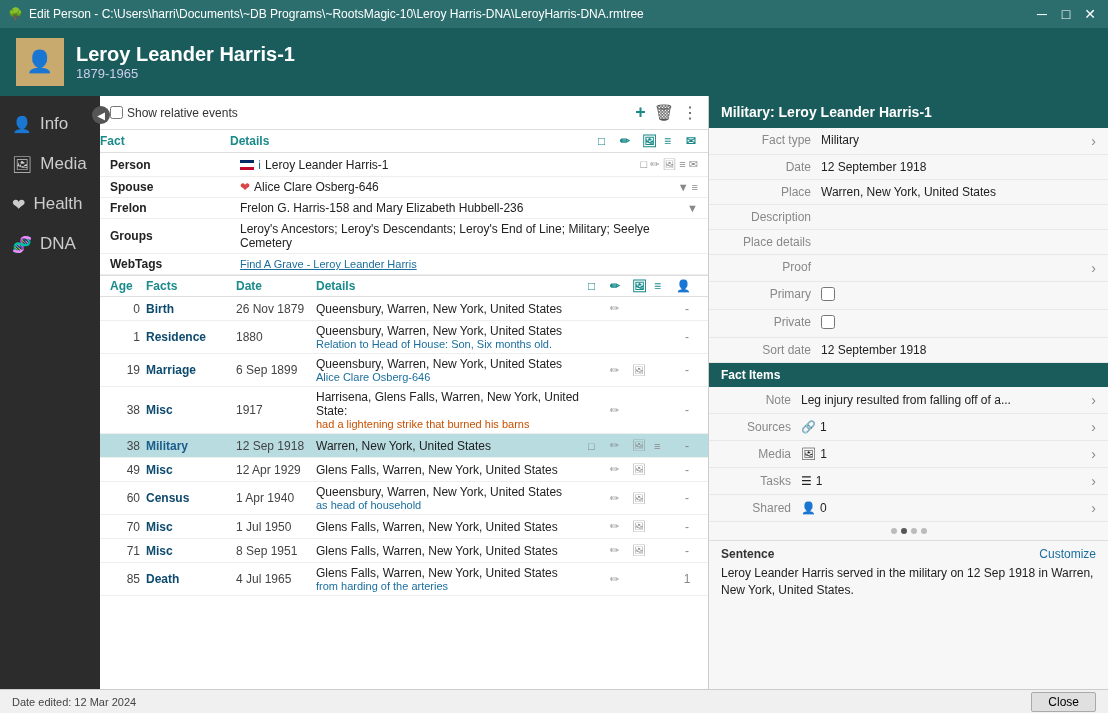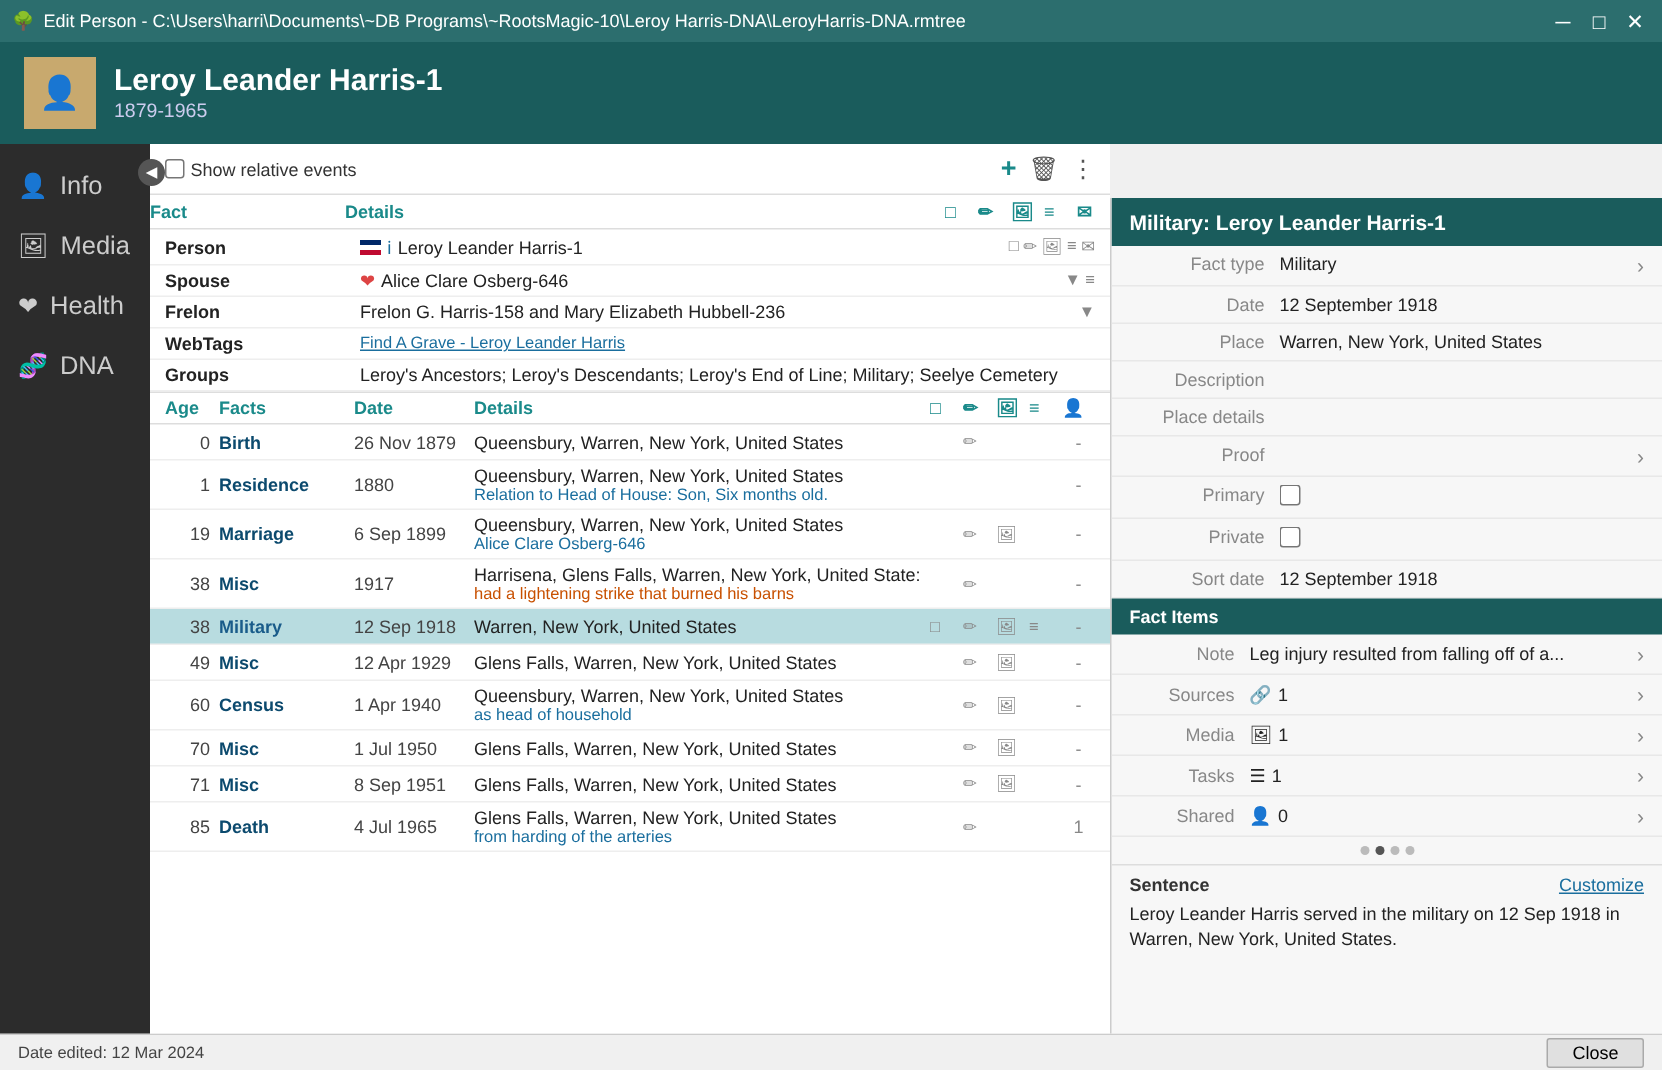--- a/index.html
+++ b/index.html
@@ -139,27 +139,26 @@
     .fact-row .fact-name.highlight { color: #1a5c8a; }
     .fact-row .fact-date { color: #444; }
     .fact-row .fact-details { color: #222; }
     .fact-row .fact-details .sub { color: #1a6e9e; font-size: 11px; display: block; }
     .fact-row .fact-details .sub-orange { color: #c85000; font-size: 11px; display: block; }
     .fact-row-icon { font-size: 11px; color: #888; cursor: pointer; }
     .dash { color: #888; text-align: center; }
 
     
     .right-panel {
-      width: 368px;
+      width: 400px;
       background: #f7f7f7;
       border-left: 1px solid #ccc;
       display: flex;
       flex-direction: column;
       overflow-y: auto;
-      margin-top: 36px;
     }
     .right-panel-title {
       background: #1a5c5c;
       color: white;
       padding: 8px 12px;
       font-size: 14px;
       font-weight: 600;
     }
     .detail-row {
       display: flex;
@@ -196,21 +195,21 @@
     
     .sentence-section {
       padding: 6px 12px;
       border-top: 1px solid #ddd;
     }
     .sentence-header {
       display: flex; justify-content: space-between; align-items: center;
       margin-bottom: 4px;
     }
     .sentence-label { font-size: 12px; color: #333; font-weight: 600; }
-    .customize-link { font-size: 12px; color: #1a6e9e; text-decoration: underline; cursor: pointer; }
+    .customize-link { font-size: 12px; color: #1a6e9e; cursor: pointer; }
     .sentence-text { font-size: 12px; color: #222; line-height: 1.4; }
 
     
     .status-bar {
       height: 24px; background: #f0f0f0; border-top: 1px solid #ccc;
       display: flex; align-items: center; justify-content: space-between;
       padding: 0 12px;
     }
     .status-text { font-size: 11px; color: #444; }
     .close-btn {
@@ -329,30 +328,30 @@
         <span class="info-row-label">Frelon</span>
         <div class="info-row-value">
           <span>Frelon G. Harris-158 and Mary Elizabeth Hubbell-236</span>
         </div>
         <div class="row-actions">
           <span class="chevron-down">▼</span>
         </div>
       </div>
 
       <div class="info-row">
+        <span class="info-row-label">Groups</span>
+        <div class="info-row-value groups-value">
+          <span>Leroy's Ancestors; Leroy's Descendants; Leroy's End of Line; Military; Seelye Cemetery</span>
+        </div>
+      </div>
+
+      <div class="info-row">
         <span class="info-row-label">WebTags</span>
         <div class="info-row-value">
           <span class="webtags-value">Find A Grave - Leroy Leander Harris</span>
-        </div>
-      </div>
-
-      <div class="info-row">
-        <span class="info-row-label">Groups</span>
-        <div class="info-row-value groups-value">
-          <span>Leroy's Ancestors; Leroy's Descendants; Leroy's End of Line; Military; Seelye Cemetery</span>
         </div>
       </div>
     </div>
 
     <div class="facts-table-header">
       <span>Age</span>
       <span>Facts</span>
       <span>Date</span>
       <span>Details</span>
       <span>□</span>

